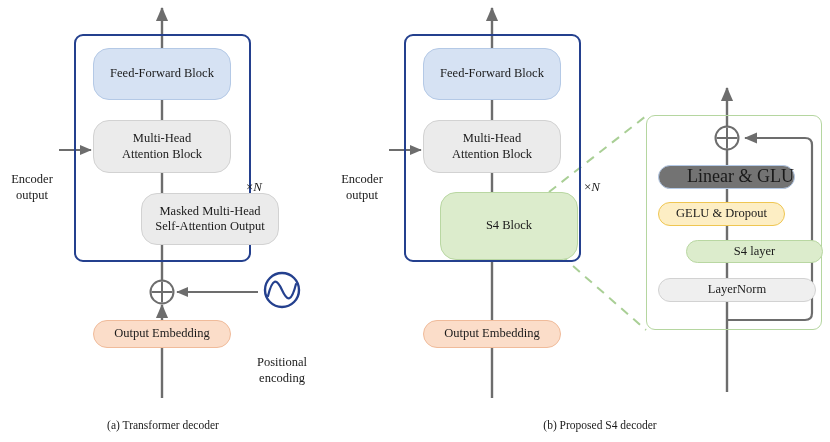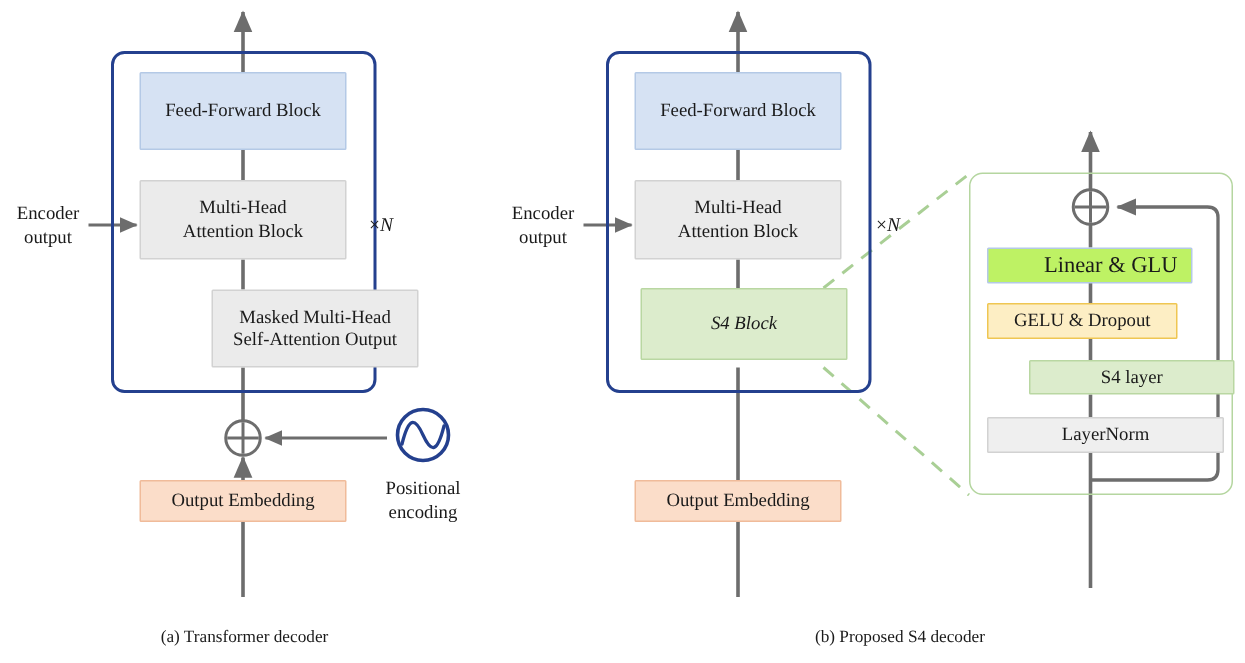--- a/index.html
+++ b/index.html
@@ -6,28 +6,29 @@
   #root{
     position:relative;width:830px;height:442px;overflow:hidden;
     background:#ffffff;
     font-family:"Liberation Serif","DejaVu Serif",serif;
     color:#1a1a1a;
   }
   svg.layer{position:absolute;left:0;top:0;width:830px;height:442px;overflow:visible;}
   .box{
     position:absolute;box-sizing:border-box;
     display:flex;align-items:center;justify-content:center;
-    text-align:center;line-height:1.22;border-radius:1px;
+    text-align:center;line-height:1.22;border-radius:16px;
     font-family:"Liberation Serif","DejaVu Serif",serif;
   }
   .box span{display:block;}
   .lbl{
     position:absolute;text-align:center;line-height:1.25;
     font-family:"Liberation Serif","DejaVu Serif",serif;
     color:#1a1a1a;
+    margin-top:37px;
   }
   .outer-blue{
     position:absolute;box-sizing:border-box;
     border:2px solid #24408e;border-radius:9px;background:transparent;
   }
   .inset-green{
     position:absolute;box-sizing:border-box;
     border:1.6px solid #b5d6a0;border-radius:9px;background:transparent;
   }
   .caption{
@@ -142,21 +143,21 @@
     <span>Feed-Forward Block</span>
   </div>
 
   <div class="box" style="left:423px;top:120px;width:138px;height:53px;background:#ebebeb;border:1px solid #d2d2d2;font-size:12.5px;">
     <div>
       <span>Multi-Head</span>
       <span>Attention Block</span>
     </div>
   </div>
 
-  <div class="box" style="left:427px;top:192px;width:138px;height:48px;background:#dceccc;border:1px solid #b9d7a2;font-size:12.5px;font-style:italic;">
+  <div class="box" style="left:440px;top:192px;width:138px;height:68px;background:#dceccc;border:1px solid #b9d7a2;font-size:12.5px;">
     <span>S4 Block</span>
   </div>
 
   <div class="box" style="left:423px;top:320px;width:138px;height:28px;background:#fbddc9;border:1px solid #f0bb9a;font-size:12.5px;">
     <span>Output Embedding</span>
   </div>
 
   <div class="lbl" style="left:334px;top:135px;width:56px;font-size:12.5px;">
     <span>Encoder</span>
     <span>output</span>
@@ -165,21 +166,21 @@
   <div class="lbl" style="left:584px;top:142px;width:34px;font-size:13px;text-align:left;">
     <span style="display:inline;">×</span><span class="ital" style="display:inline;">N</span>
   </div>
 
   <div class="caption" style="left:510px;top:419px;width:180px;">
     <span>(b) Proposed S4 decoder</span>
   </div>
 
   <div class="inset-green" style="left:646px;top:115px;width:176px;height:215px;"></div>
 
-  <div class="box" style="left:658px;top:165px;width:137px;height:24px;background:#bef264;border:1px solid #b4c9e6;font-size:15px;padding-left:28px;">
+  <div class="box" style="left:658px;top:165px;width:137px;height:24px;background:#737373;border:1px solid #b4c9e6;font-size:18px;padding-left:28px;">
     <span>Linear &amp; GLU</span>
   </div>
 
   <div class="box" style="left:658px;top:202px;width:127px;height:24px;background:#fdeec4;border:1px solid #efc652;font-size:12.5px;">
     <span>GELU &amp; Dropout</span>
   </div>
 
   <div class="box" style="left:658px;top:240px;width:137px;height:23px;background:#dceccc;border:1px solid #b9d7a2;font-size:12.5px;margin-left:28px;">
     <span>S4 layer</span>
   </div>

